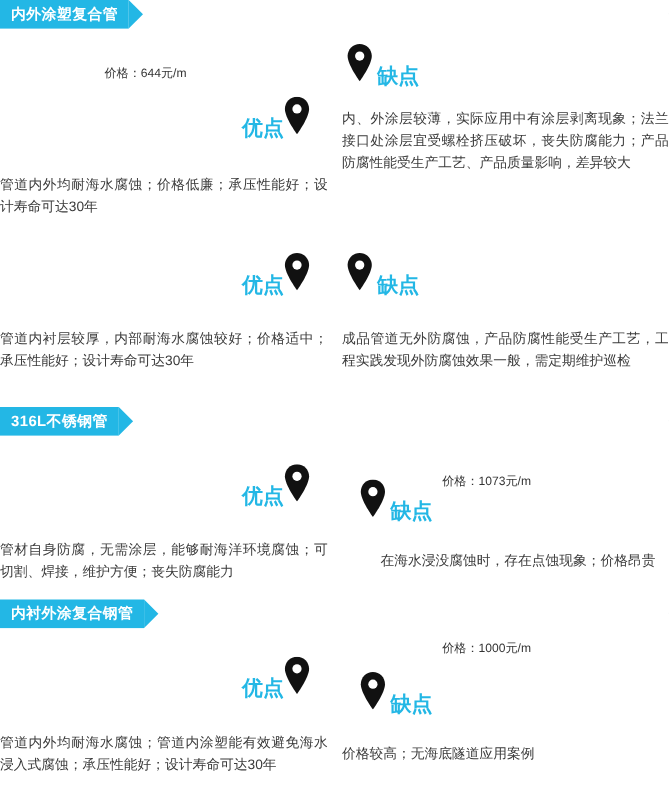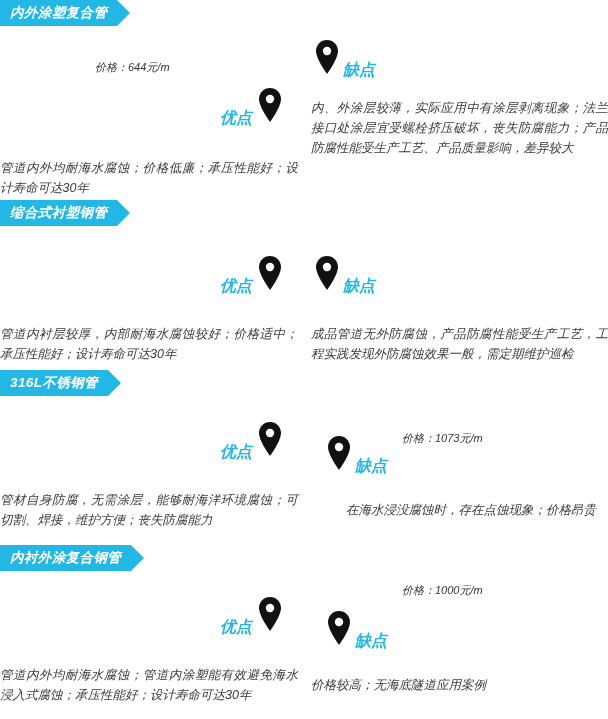--- a/index.html
+++ b/index.html
@@ -18,21 +18,20 @@
   .board {
     position: relative;
     width: 608px;
     height: 719px;
   }
 
   
   .section {
     position: relative;
     width: 608px;
-    font-style: italic;
   }
 
   
   .ribbon-row {
     position: relative;
     height: 26px;
   }
   .ribbon {
     position: absolute;
     left: 0;
@@ -91,21 +90,21 @@
     height: 52px;
   }
   .pin {
     position: absolute;
     width: 24px;
     height: 34px;
   }
   .pin svg { display: block; }
   .pin-label {
     position: absolute;
-    font-size: 16px;
+    font-size: 19px;
     font-weight: bold;
     color: #23b7e5;
     line-height: 16px;
     white-space: nowrap;
   }
   .pin-label.merit  { color: #23b7e5; }
   .pin-label.demerit{ color: #23b7e5; }
 
   .desc {
     font-size: 12.5px;
@@ -150,24 +149,20 @@
               </svg>
           </div>
           <div class="pin-label demerit" style="left:36px; top:22px;">缺点</div>
         </div>
         <div class="desc" style="position:absolute; left:4px; top:72px; width:297px;">内、外涂层较薄，实际应用中有涂层剥离现象；法兰接口处涂层宜受螺栓挤压破坏，丧失防腐能力；产品防腐性能受生产工艺、产品质量影响，差异较大</div>
       </div>
     </div>
   </div>
 
   <div class="section" style="position:absolute; left:0; top:200px; height:170px;">
-    <div class="ribbon-row">
-      <div class="ribbon-line"></div>
-      <div class="ribbon">缩合式衬塑钢管</div>
-    </div>
     <div class="cols" style="height:140px;">
       <div class="col col-left" style="top:0;">
         <div class="pin-wrap" style="position:absolute; left:0; top:30px; width:300px;">
           <div class="pin" style="left:258px; top:0;">
             <svg width="24" height="34" viewBox="0 0 24 34">
                 <path d="M12 0C5.9 0 1 4.9 1 11c0 8 11 23 11 23s11-15 11-23C23 4.9 18.1 0 12 0z" fill="#111111"></path>
                 <circle cx="12" cy="11" r="4.2" fill="#ffffff"></circle>
               </svg>
           </div>
           <div class="pin-label merit" style="left:220px; top:22px;">优点</div>

